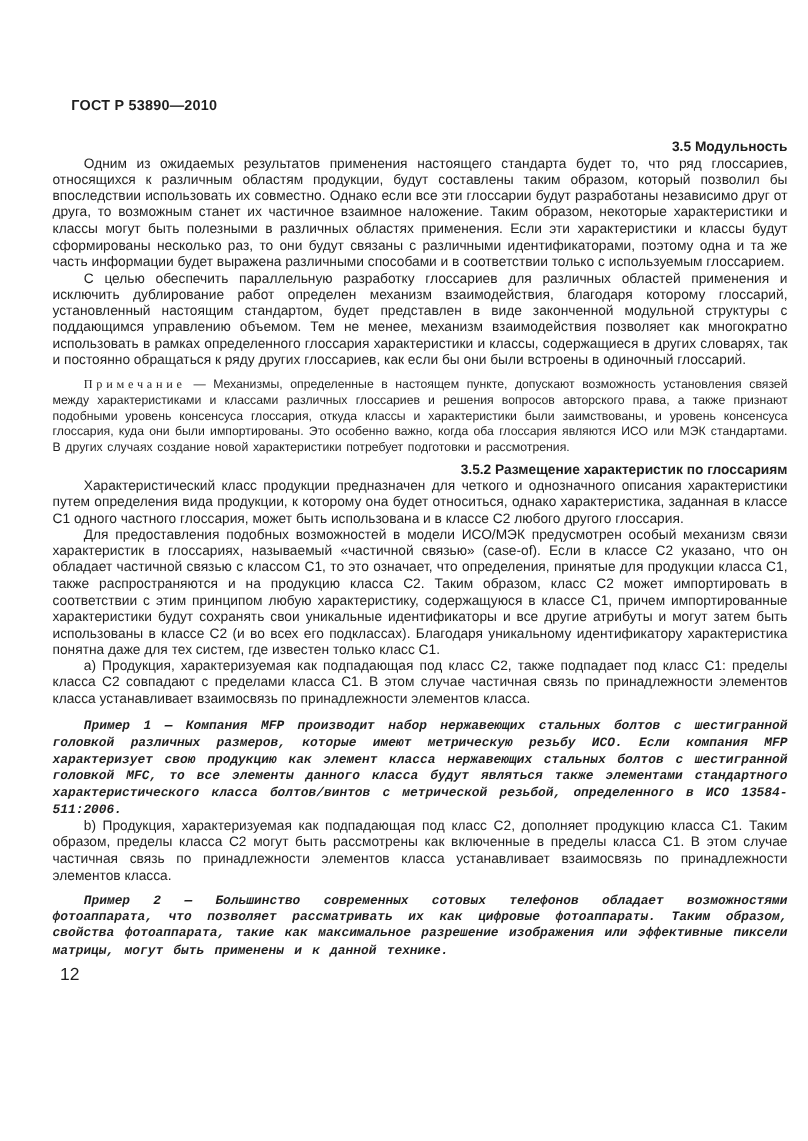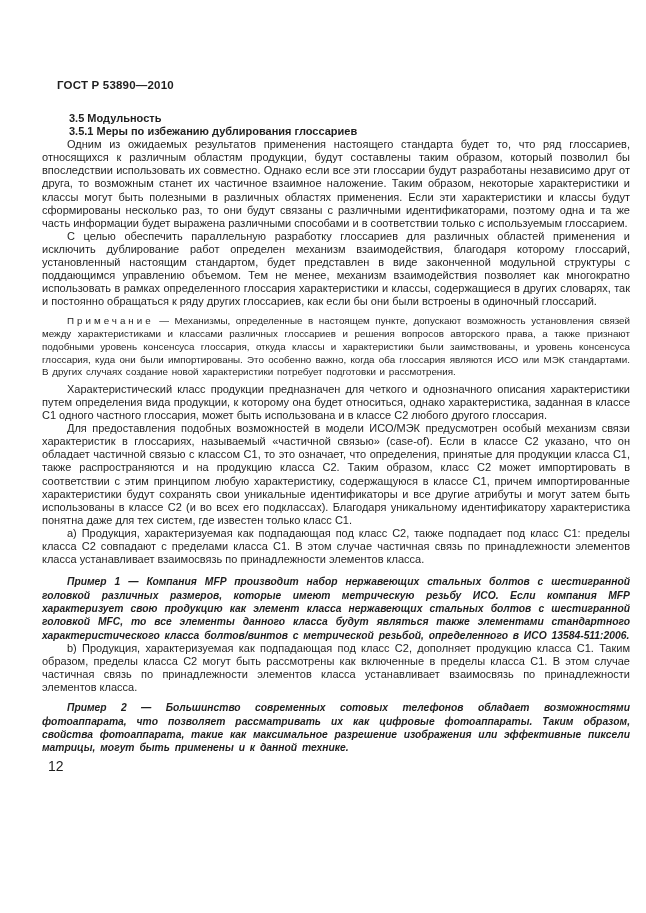--- a/index.html
+++ b/index.html
@@ -25,79 +25,81 @@
     line-height: 14px;
     margin: 0 0 20px 15px;
     letter-spacing: 0.2px;
   }
   .heading {
     font-size: 11px;
     font-weight: bold;
     line-height: 13.1px;
     margin: 0;
     padding-left: 27px;
-    text-align: left;
+    text-align: right;
   }
   p.body {
     font-size: 11px;
     line-height: 13.1px;
     text-align: justify;
     text-indent: 25px;
     margin: 0;
   }
   p.note {
     font-size: 9.8px;
     line-height: 12.7px;
     text-align: justify;
     text-indent: 25px;
     margin: 7px 0 4px 0;
     word-spacing: 1px;
   }
   .note-label {
     letter-spacing: 3px;
+    font-family: Liberation Serif, serif;
   }
   p.example {
     font-size: 10.3px;
     line-height: 13.35px;
     font-weight: bold;
     font-style: italic;
     text-align: justify;
     text-indent: 25px;
     margin: 9px 0 0 0;
     word-spacing: 2px;
+    font-family: Liberation Mono, monospace;
   }
   p.example.second {
     margin-top: 7px;
   }
   .page-number {
     font-size: 14px;
     line-height: 13px;
     margin: 5px 0 0 6px;
   }
 </style>
 </head>
 <body>
 
 <div class="page">
 
   <div class="doc-header">ГОСТ Р 53890—2010</div>
 
   <div class="heading">3.5 Модульность</div>
 
-  <div class="heading">3.5.1 Меры по избежанию дублирования глоссариев</div>
 
   <p class="body">Одним из ожидаемых результатов применения настоящего стандарта будет то, что ряд глоссариев, относящихся к различным областям продукции, будут составлены таким образом, который позволил бы впоследствии использовать их совместно. Однако если все эти глоссарии будут разработаны независимо друг от друга, то возможным станет их частичное взаимное наложение. Таким образом, некоторые характеристики и классы могут быть полезными в различных областях применения. Если эти характеристики и классы будут сформированы несколько раз, то они будут связаны с различными идентификаторами, поэтому одна и та же часть информации будет выражена различными способами и в соответствии только с используемым глоссарием.</p>
 
   <p class="body">С целью обеспечить параллельную разработку глоссариев для различных областей применения и исключить дублирование работ определен механизм взаимодействия, благодаря которому глоссарий, установленный настоящим стандартом, будет представлен в виде законченной модульной структуры с поддающимся управлению объемом. Тем не менее, механизм взаимодействия позволяет как многократно использовать в рамках определенного глоссария характеристики и классы, содержащиеся в других словарях, так и постоянно обращаться к ряду других глоссариев, как если бы они были встроены в одиночный глоссарий.</p>
 
   <p class="note">
     <span class="note-label">Примечание</span>
     <span>— Механизмы, определенные в настоящем пункте, допускают возможность установления связей между характеристиками и классами различных глоссариев и решения вопросов авторского права, а также признают подобными уровень консенсуса глоссария, откуда классы и характеристики были заимствованы, и уровень консенсуса глоссария, куда они были импортированы. Это особенно важно, когда оба глоссария являются ИСО или МЭК стандартами. В других случаях создание новой характеристики потребует подготовки и рассмотрения.</span>
   </p>
 
+  <div class="heading">3.5.2 Размещение характеристик по глоссариям</div>
 
   <p class="body">Характеристический класс продукции предназначен для четкого и однозначного описания характеристики путем определения вида продукции, к которому она будет относиться, однако характеристика, заданная в классе С1 одного частного глоссария, может быть использована и в классе С2 любого другого глоссария.</p>
 
   <p class="body">Для предоставления подобных возможностей в модели ИСО/МЭК предусмотрен особый механизм связи характеристик в глоссариях, называемый «частичной связью» (case-of). Если в классе С2 указано, что он обладает частичной связью с классом С1, то это означает, что определения, принятые для продукции класса С1, также распространяются и на продукцию класса С2. Таким образом, класс С2 может импортировать в соответствии с этим принципом любую характеристику, содержащуюся в классе С1, причем импортированные характеристики будут сохранять свои уникальные идентификаторы и все другие атрибуты и могут затем быть использованы в классе С2 (и во всех его подклассах). Благодаря уникальному идентификатору характеристика понятна даже для тех систем, где известен только класс С1.</p>
 
 
   <p class="body">а) Продукция, характеризуемая как подпадающая под класс С2, также подпадает под класс С1: пределы класса С2 совпадают с пределами класса С1. В этом случае частичная связь по принадлежности элементов класса устанавливает взаимосвязь по принадлежности элементов класса.</p>
 
   <p class="example">Пример 1 — Компания MFP производит набор нержавеющих стальных болтов с шестигранной головкой различных размеров, которые имеют метрическую резьбу ИСО. Если компания MFP характеризует свою продукцию как элемент класса нержавеющих стальных болтов с шестигранной головкой MFC, то все элементы данного класса будут являться также элементами стандартного характеристического класса болтов/винтов с метрической резьбой, определенного в ИСО 13584-511:2006.</p>
 

